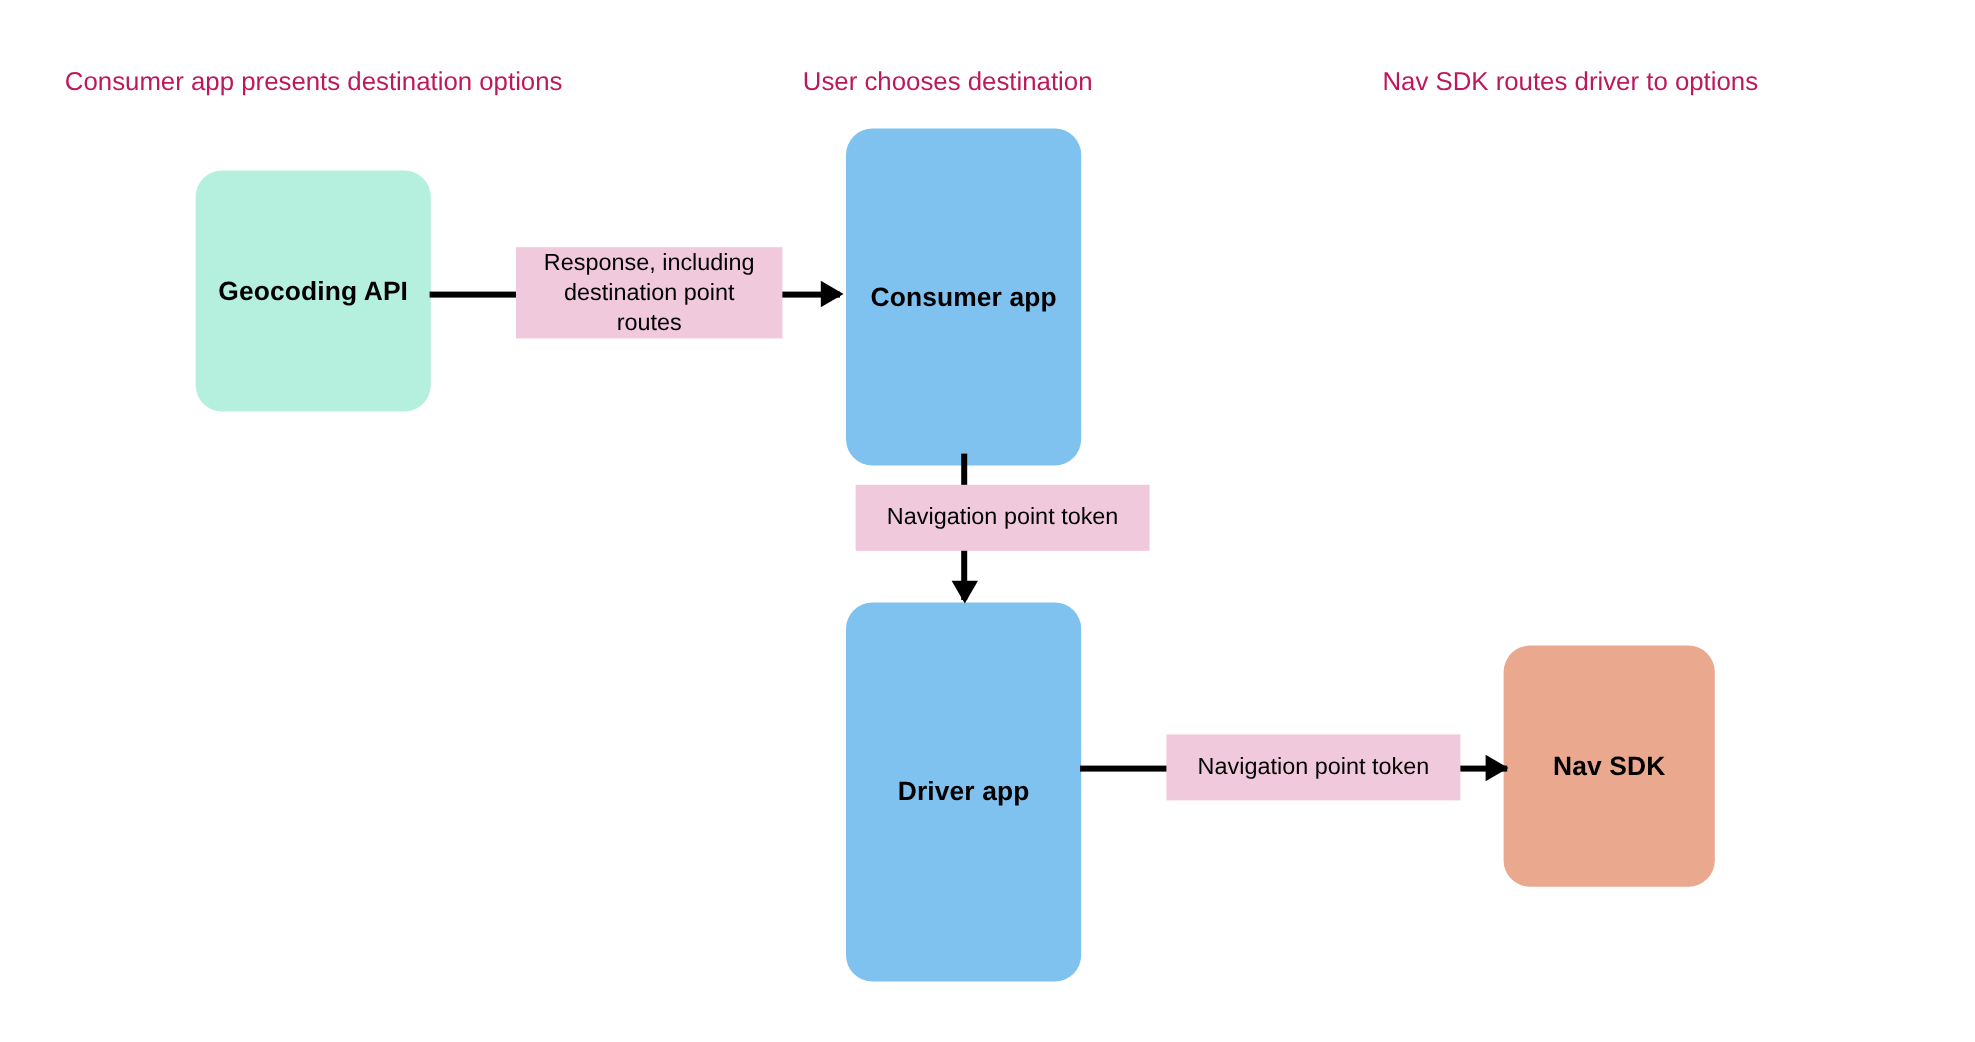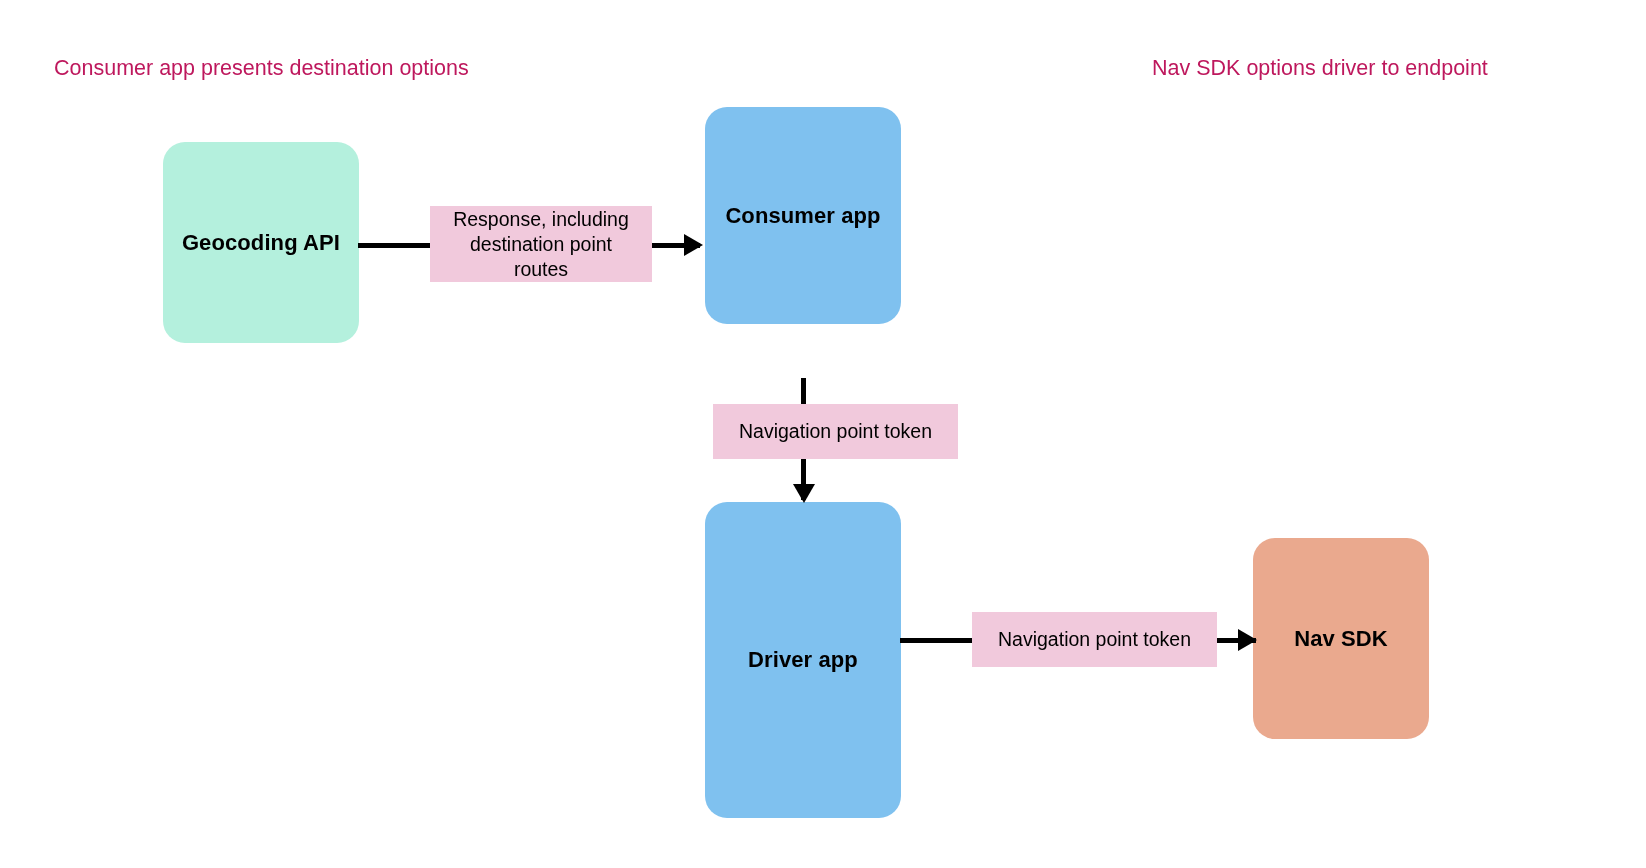--- a/index.html
+++ b/index.html
@@ -98,37 +98,38 @@
     z-index: 2;
   }
 </style>
 </head>
 <body>
 
 <div id="canvas">
 
   <div class="col-header" style="left:54px; top:55px;">Consumer app presents destination options</div>
 
+  <div class="col-header" style="left:669px; top:55px;">User chooses destination</div>
 
-  <div class="col-header" style="left:1152px; top:55px;">Nav SDK options driver to endpoint</div>
+  <div class="col-header" style="left:1152px; top:55px;">Nav SDK routes driver to options</div>
 
   <div class="edge-h" style="left:358px; top:243px; width:342px;"></div>
   <div class="arrow-right" style="left:684px; top:234px;"></div>
 
   <div class="edge-v" style="left:801px; top:378px; height:122px;"></div>
   <div class="arrow-down" style="left:793px; top:484px;"></div>
 
   <div class="edge-h" style="left:900px; top:638px; width:356px;"></div>
   <div class="arrow-right" style="left:1238px; top:629px;"></div>
 
   <div class="node mint" style="left:163px; top:142px; width:196px; height:201px;">
     <span>Geocoding API</span>
   </div>
 
-  <div class="node blue" style="left:705px; top:107px; width:196px; height:217px;">
+  <div class="node blue" style="left:705px; top:107px; width:196px; height:281px;">
     <span>Consumer app</span>
   </div>
 
   <div class="node blue" style="left:705px; top:502px; width:196px; height:316px;align-items:center;">
     <span>Driver app</span>
   </div>
 
   <div class="node salmon" style="left:1253px; top:538px; width:176px; height:201px;">
     <span>Nav SDK</span>
   </div>

